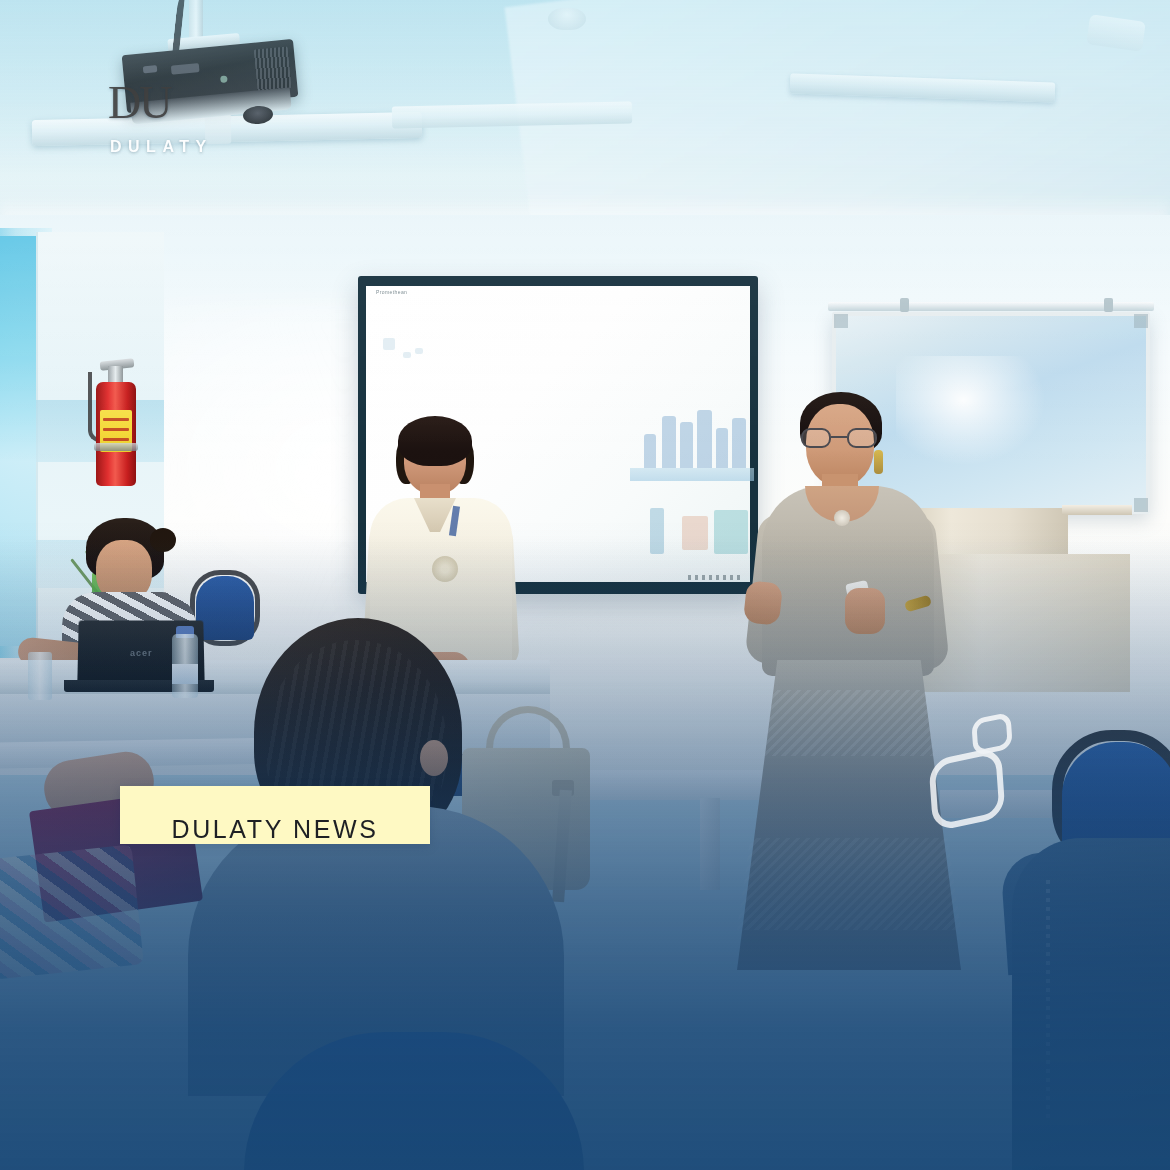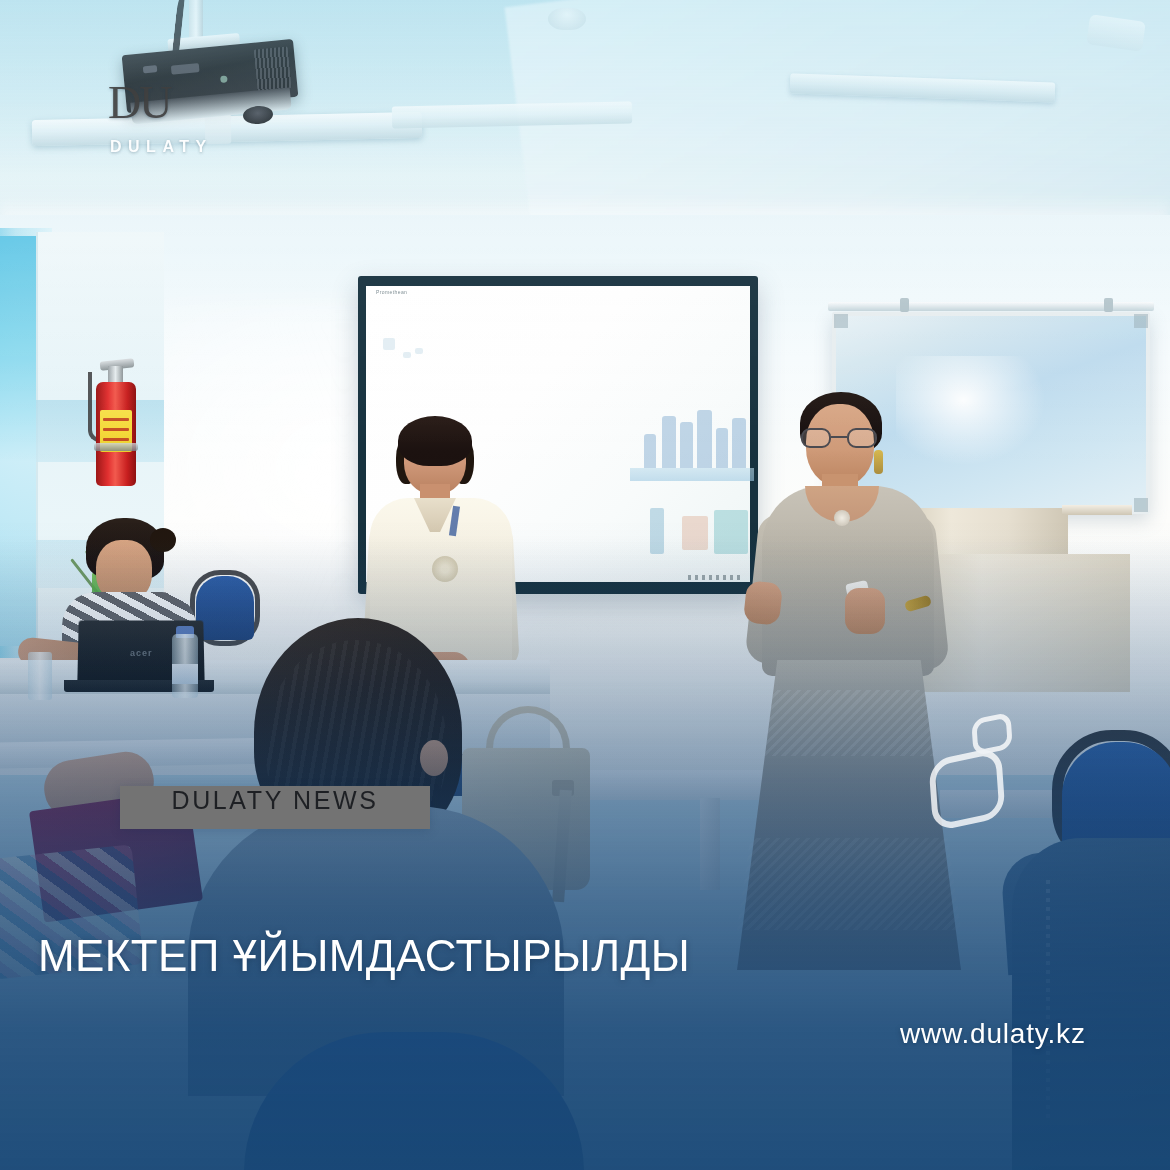--- a/index.html
+++ b/index.html
@@ -603,23 +603,23 @@
     border-radius:13px;transform:rotate(-12deg) skewX(-8deg);
   }
   .wm-big{
     position:absolute;left:0;top:38px;width:74px;height:70px;
     border:6px solid rgba(255,255,255,.92);
     border-radius:22px;transform:rotate(-12deg) skewX(-8deg);
   }
 
   .news-badge{
     position:absolute;left:120px;top:786px;
-    min-width:310px;height:43px;
-    background:#737373;
-    display:flex;align-items:flex-start;justify-content:center;
+    min-width:310px;height:58px;
+    background:#fef9c3;
+    display:flex;align-items:flex-end;justify-content:center;
     box-shadow:0 2px 10px rgba(10,40,70,.18);
   }
   .news-badge span{
     font-size:25px;letter-spacing:2.6px;color:#1e2024;font-weight:400;
     padding:0 36px;white-space:nowrap;
   }
 
   .headline{
     position:absolute;left:38px;top:925px;width:1010px;
     color:#ffffff;
@@ -829,18 +829,16 @@
   <div class="watermark">
     <div class="wm-small"></div>
     <div class="wm-big"></div>
   </div>
 
   <div class="news-badge">
     <span>DULATY NEWS</span>
   </div>
 
   <div class="headline">
-    <div>МЕКТЕП ҰЙЫМДАСТЫРЫЛДЫ</div>
   </div>
 
-  <div class="site">www.dulaty.kz</div>
 
 </div>
 
 </body></html>

